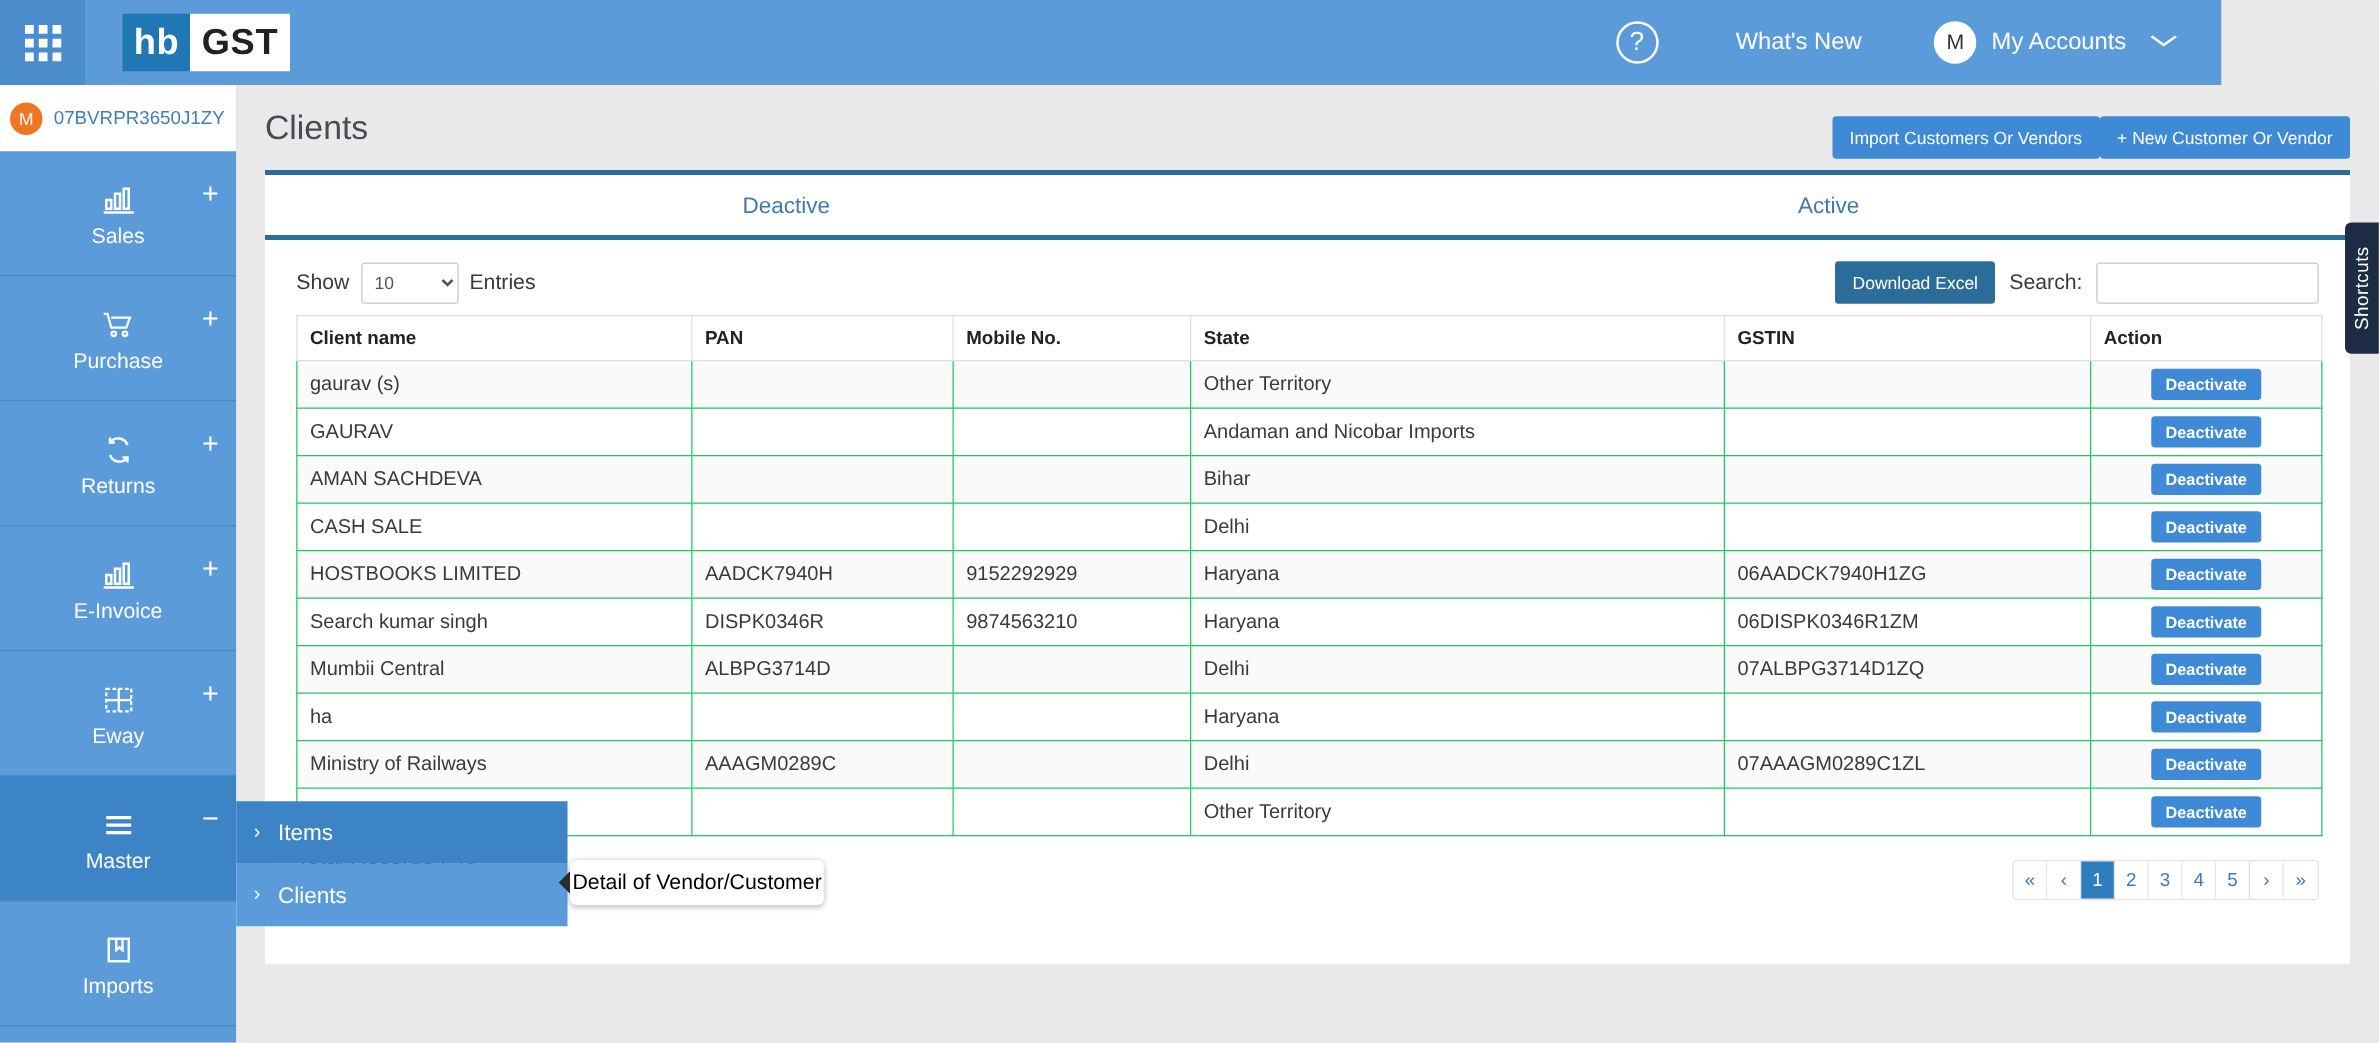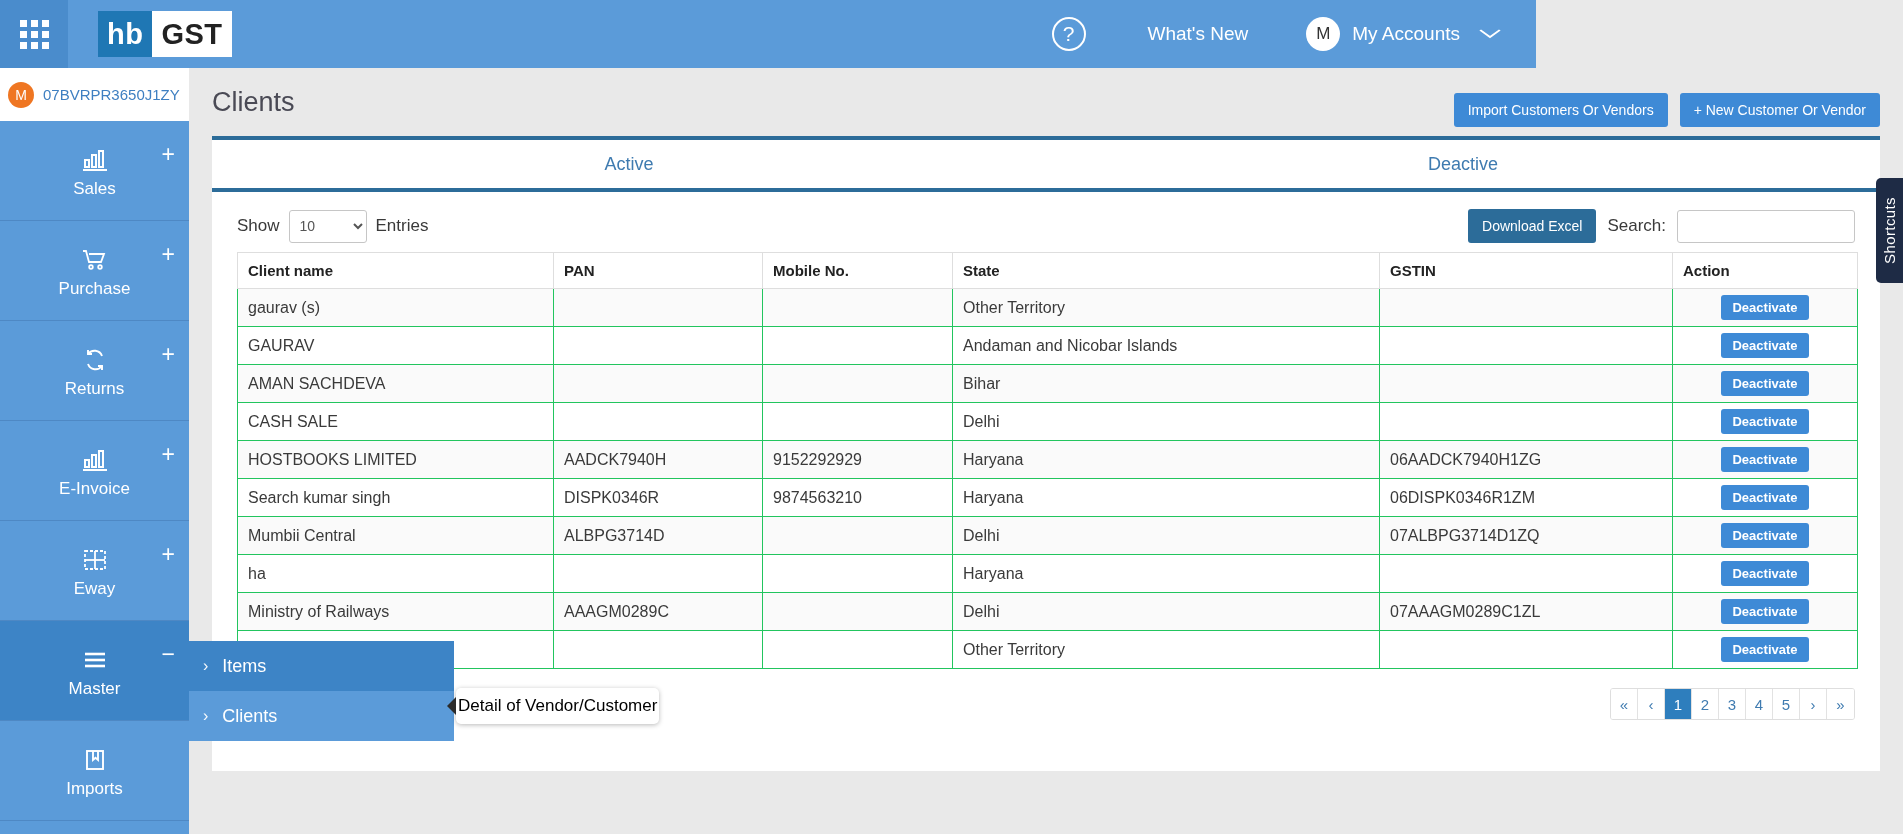--- a/index.html
+++ b/index.html
@@ -8,21 +8,21 @@
     height: 834px;
     overflow: hidden;
     background: #e9e9e9;
     font-family: "Liberation Sans", sans-serif;
   }
 
   
   .topbar {
     position: absolute;
     top: 0; left: 0;
-    width: 1536px; height: 68px;
+    width: 1777px; height: 68px;
     background: #5b9bd9;
     display: flex;
     align-items: center;
   }
   .grid-btn {
     width: 68px; height: 68px;
     background: #4a8ccc;
     display: flex;
     align-items: center;
     justify-content: center;
@@ -213,21 +213,20 @@
     display: flex;
     align-items: center;
   }
   .page-title {
     font-size: 27px;
     color: #4a4a55;
   }
   .head-actions {
     margin-left: auto;
     display: flex;
-    gap: 12px;
     margin-top: 16px;
   }
   .btn-blue {
     background: #3e8ad6;
     color: #ffffff;
     border: none;
     border-radius: 3px;
     font-size: 14px;
     padding: 9px 14px;
     cursor: pointer;
@@ -553,22 +552,22 @@
   <div class="page-head">
     <div class="page-title">Clients</div>
     <div class="head-actions">
       <button class="btn-blue">Import Customers Or Vendors</button>
       <button class="btn-blue">+ New Customer Or Vendor</button>
     </div>
   </div>
 
   <div class="panel">
     <div class="tabs">
+      <div class="tab">Deactive</div>
       <div class="tab active">Active</div>
-      <div class="tab">Deactive</div>
     </div>
 
     <div class="toolbar">
       <div class="show-entries">
         <span>Show</span>
         <select class="entries-select">
           <option>10</option>
         </select>
         <span>Entries</span>
       </div>
@@ -604,21 +603,21 @@
             <td></td>
             <td></td>
             <td>Other Territory</td>
             <td></td>
             <td class="action-cell"><button class="btn-deact">Deactivate</button></td>
           </tr>
           <tr>
             <td>GAURAV</td>
             <td></td>
             <td></td>
-            <td>Andaman and Nicobar Islands</td>
+            <td>Andaman and Nicobar Imports</td>
             <td></td>
             <td class="action-cell"><button class="btn-deact">Deactivate</button></td>
           </tr>
           <tr>
             <td>AMAN SACHDEVA</td>
             <td></td>
             <td></td>
             <td>Bihar</td>
             <td></td>
             <td class="action-cell"><button class="btn-deact">Deactivate</button></td>

